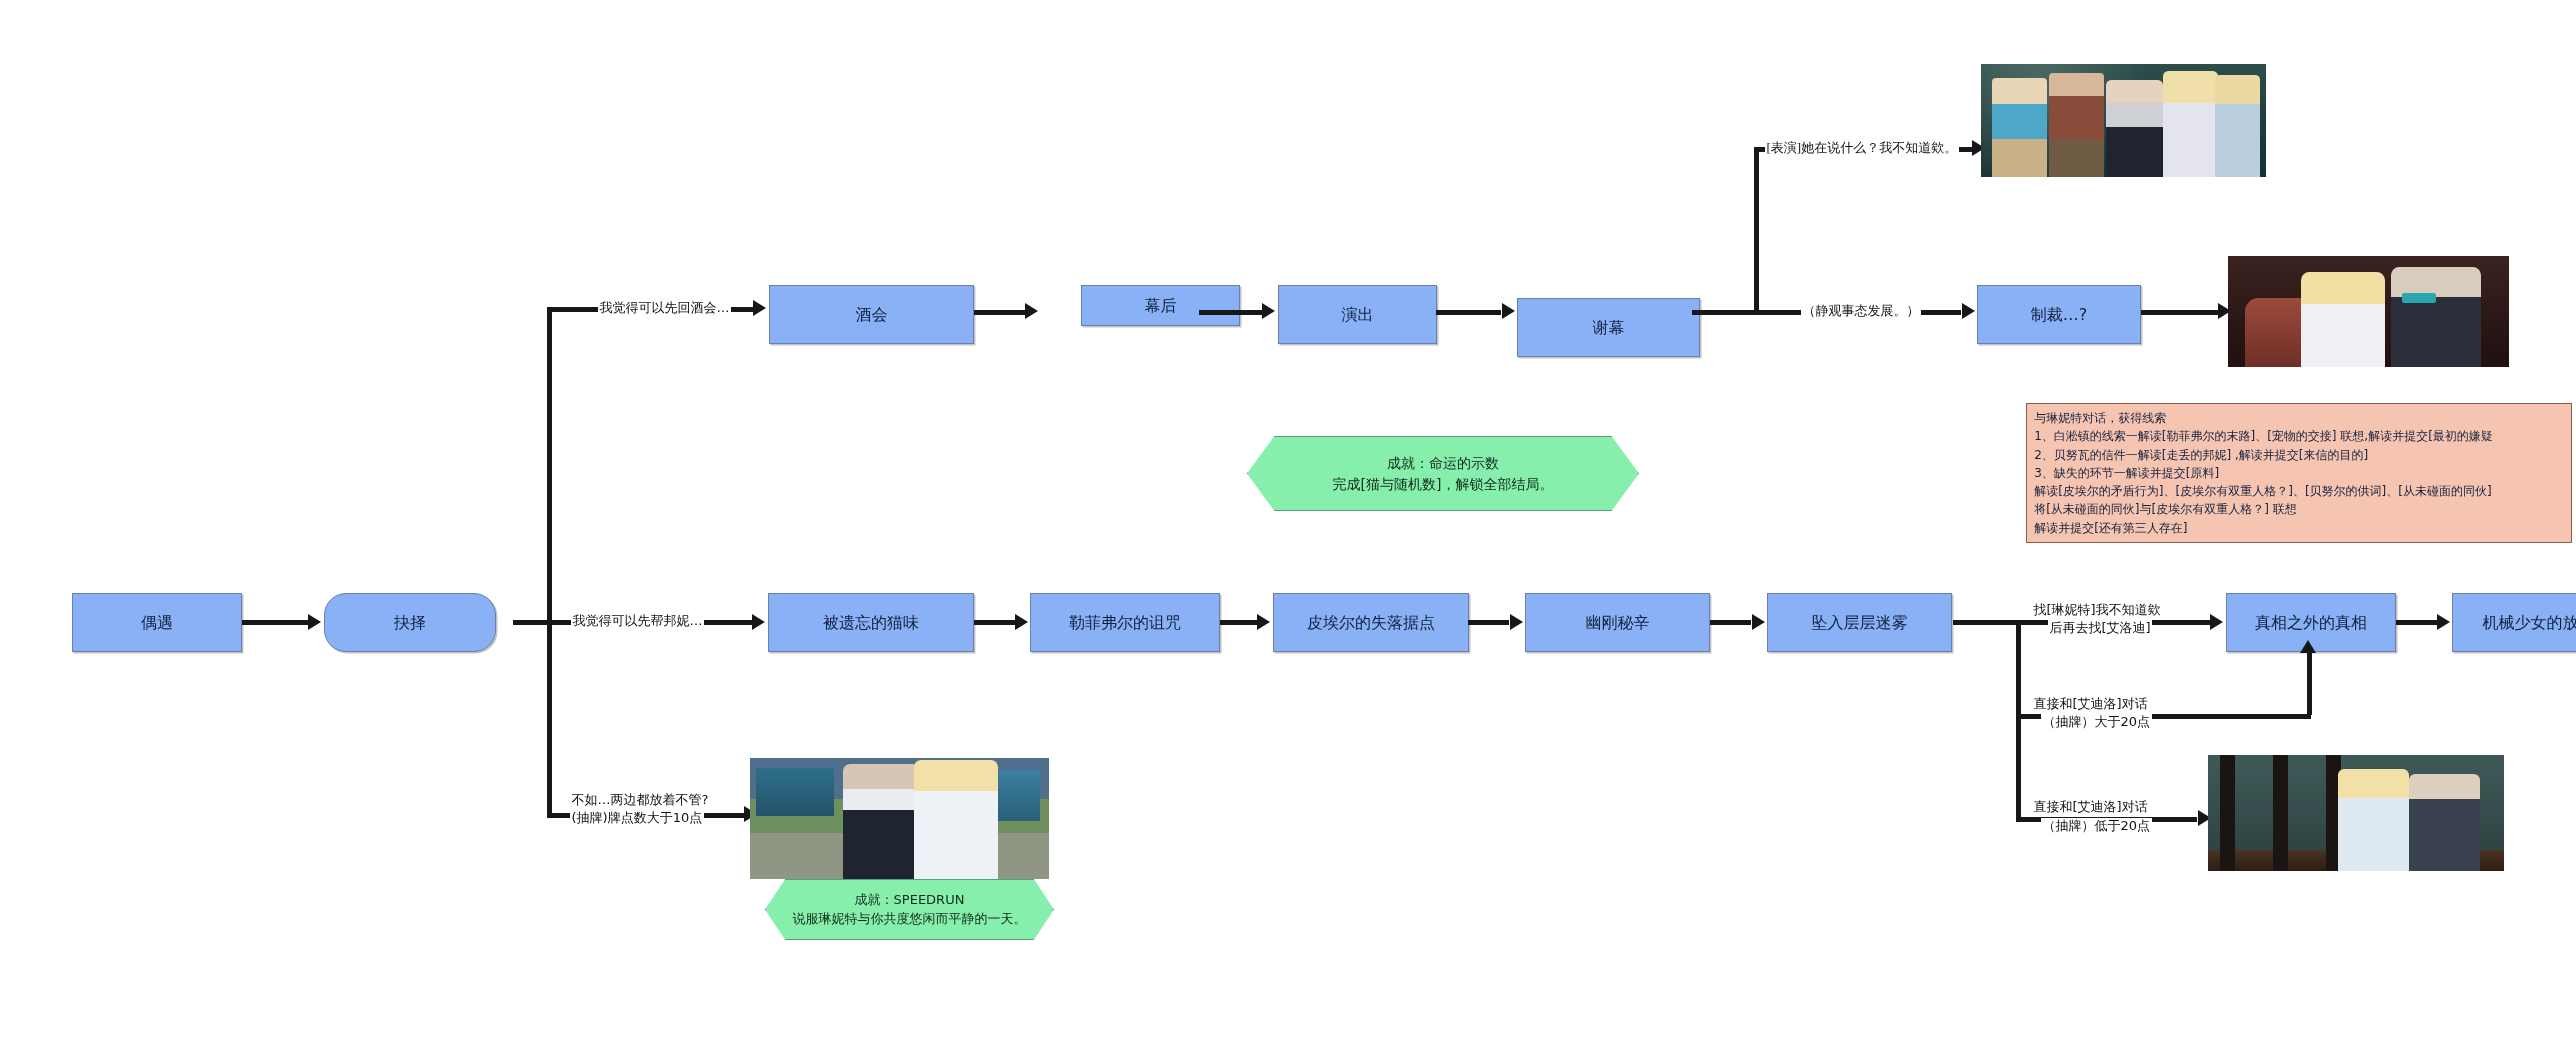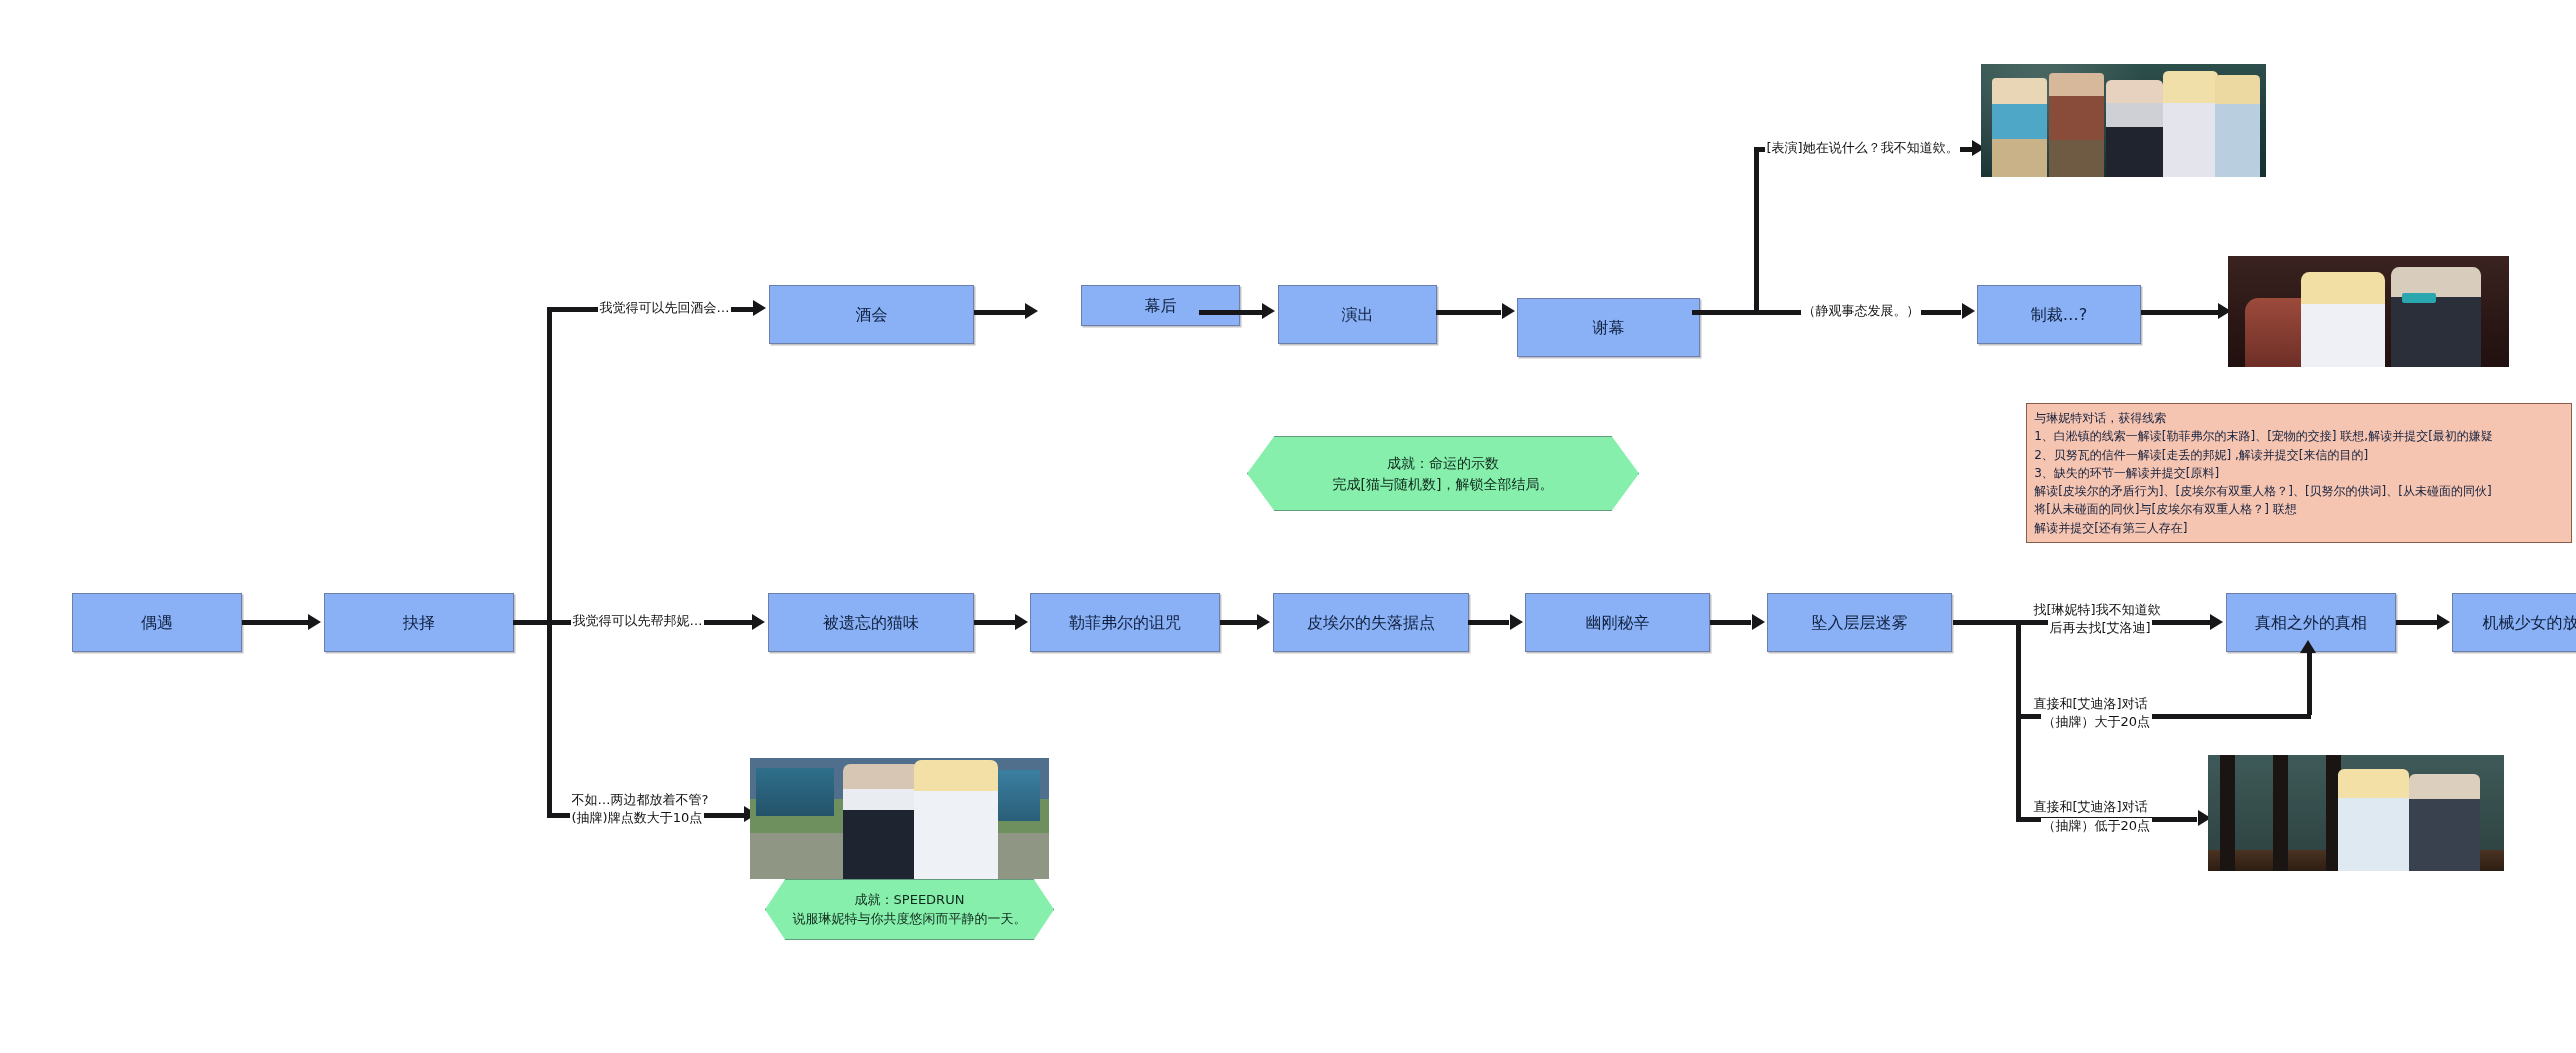--- a/index.html
+++ b/index.html
@@ -91,21 +91,21 @@
 
 <div id="stage">
 
   <div class="node" style="left:769px;top:285px;width:205px;height:59px;">酒会</div>
   <div class="node" style="left:1041px;top:285px;width:159px;height:41px;margin-left:40px;">幕后</div>
   <div class="node" style="left:1278px;top:285px;width:159px;height:59px;">演出</div>
   <div class="node" style="left:1517px;top:298px;width:183px;height:59px;">谢幕</div>
   <div class="node" style="left:1977px;top:285px;width:164px;height:59px;">制裁…?</div>
 
   <div class="node" style="left:72px;top:593px;width:170px;height:59px;">偶遇</div>
-  <div class="node" style="left:324px;top:593px;width:190px;height:59px;">抉择</div>
+  <div class="node" style="left:324px;top:593px;width:172px;height:59px;border-radius:22px;">抉择</div>
   <div class="node" style="left:768px;top:593px;width:206px;height:59px;">被遗忘的猫味</div>
   <div class="node" style="left:1030px;top:593px;width:190px;height:59px;">勒菲弗尔的诅咒</div>
   <div class="node" style="left:1273px;top:593px;width:196px;height:59px;">皮埃尔的失落据点</div>
   <div class="node" style="left:1525px;top:593px;width:185px;height:59px;">幽刚秘辛</div>
   <div class="node" style="left:1767px;top:593px;width:185px;height:59px;">坠入层层迷雾</div>
   <div class="node" style="left:2226px;top:593px;width:170px;height:59px;">真相之外的真相</div>
   <div class="node" style="left:2452px;top:593px;width:173px;height:59px;">机械少女的放松</div>
 
   <div class="hline" style="left:242px;top:620px;width:66px;"></div>
   <div class="arrow" style="left:308px;top:614px;"></div>
@@ -135,21 +135,21 @@
   <div class="hline" style="left:1436px;top:310px;width:65px;"></div>
   <div class="arrow" style="left:1502px;top:303px;"></div>
 
   <div class="hline" style="left:1692px;top:310px;width:269px;"></div>
   <div class="arrow" style="left:1962px;top:303px;"></div>
   <div class="elabel" style="left:1801px;top:303px;">（静观事态发展。）</div>
 
   <div class="vline" style="left:1754px;top:147px;height:165px;"></div>
   <div class="hline" style="left:1754px;top:147px;width:218px;"></div>
   <div class="arrow" style="left:1972px;top:140px;"></div>
-  <div class="elabel" style="left:1765px;top:140px;">[表演]她在说什么？我不知道欸。</div>
+  <div class="elabel" style="left:1765px;top:140px;font-family:Liberation Serif, serif;">[表演]她在说什么？我不知道欸。</div>
 
   <div class="hline" style="left:2141px;top:310px;width:77px;"></div>
   <div class="arrow" style="left:2218px;top:303px;"></div>
 
   <div class="hline" style="left:974px;top:620px;width:41px;"></div>
   <div class="arrow" style="left:1015px;top:614px;"></div>
 
   <div class="hline" style="left:1220px;top:620px;width:37px;"></div>
   <div class="arrow" style="left:1257px;top:614px;"></div>
 

